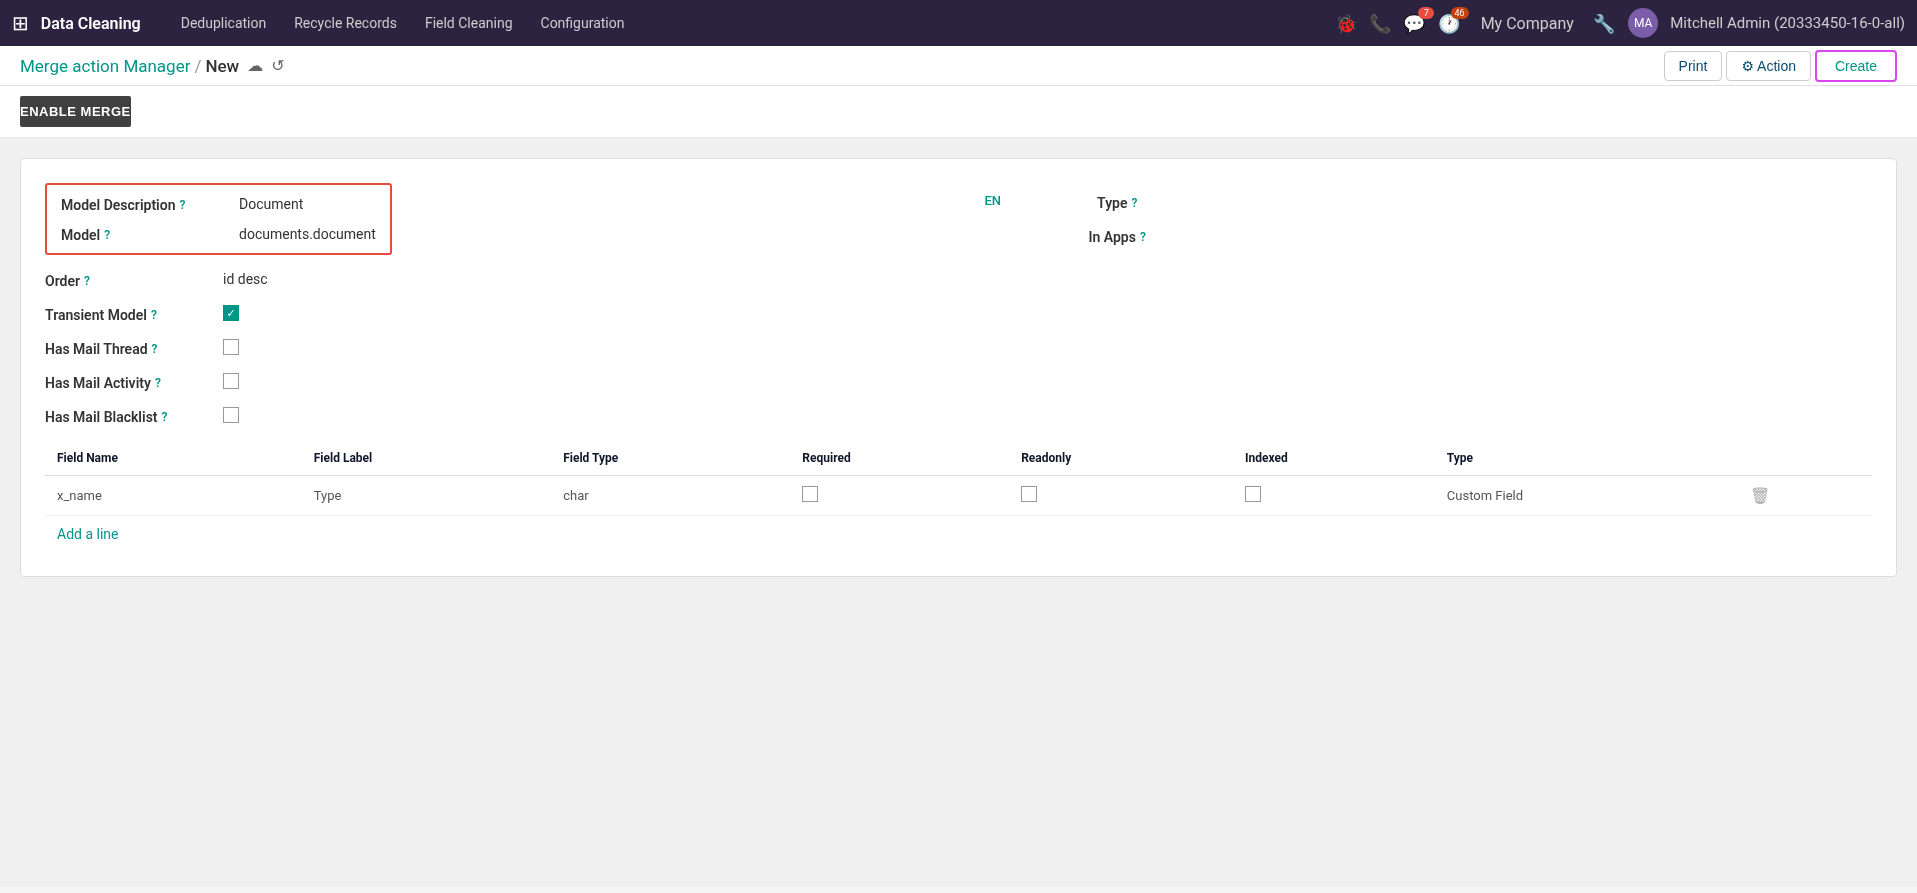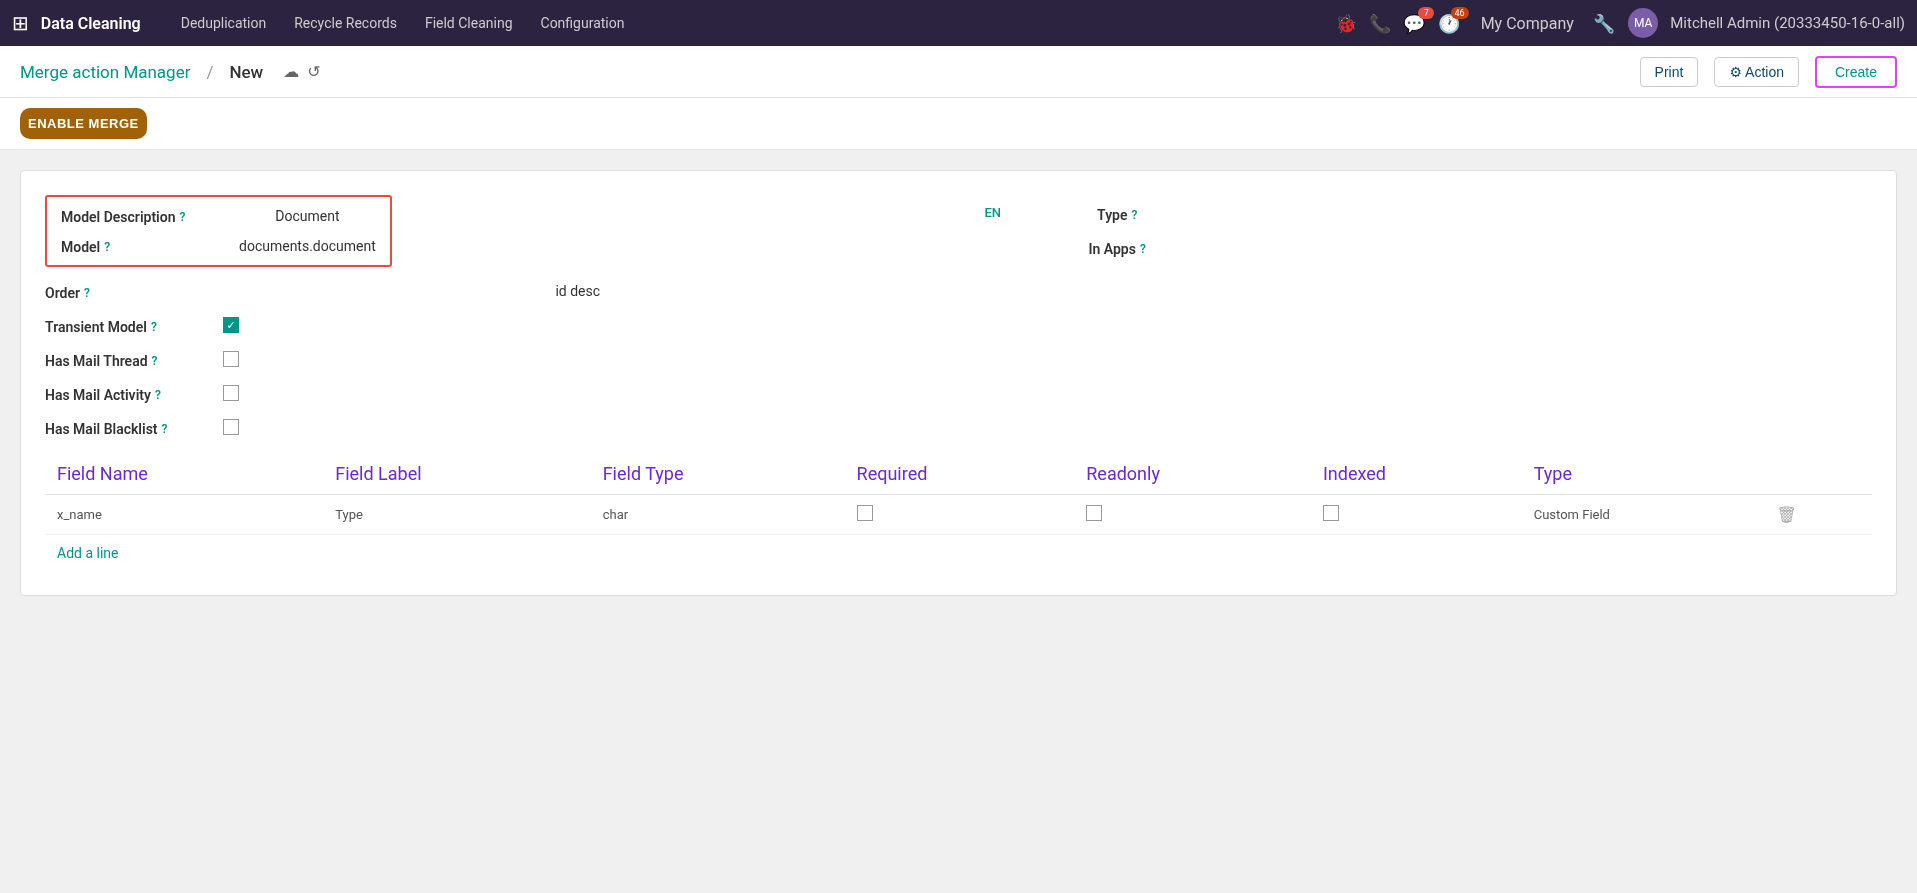--- a/index.html
+++ b/index.html
@@ -24,50 +24,50 @@
     .badge { position: absolute; top: -6px; right: -8px; background: #e74c3c; color: #fff; font-size: 9px; border-radius: 10px; padding: 1px 4px; min-width: 16px; text-align: center; }
     .badge-teal { background: #c2410c; }
     .company-name { color: #ccc; font-size: 16px; cursor: pointer; margin: 0 8px; }
     .avatar-wrap { width: 30px; height: 30px; border-radius: 50%; overflow: hidden; background: #7b5ea7; display: flex; align-items: center; justify-content: center; color: #fff; font-size: 12px; cursor: pointer; }
     .user-name { color: #ccc; font-size: 15px; cursor: pointer; }
 
     
     .breadcrumb-bar {
       background: #fff;
       border-bottom: 1px solid #e0e0e0;
-      height: 52px;
+      height: 40px;
       display: flex;
       align-items: center;
       padding: 15px 20px;
-      gap: 16px;
+      gap: 4px;
     }
     .breadcrumb-text { font-size: 17px; color: #555; }
     .breadcrumb-sep { color: #999; font-size: 17px; }
     .breadcrumb-current { font-size: 17px; color: #333; font-weight: 500; }
     .breadcrumb-icons { display: flex; gap: 8px; margin-left: 4px; color: #666; cursor: pointer; font-size: 16px; }
     .breadcrumb-spacer { flex: 1; }
     .action-btn { background: none; border: 1px solid #ccc; color: #0c4a6e; padding: 6px 14px; border-radius: 4px; cursor: pointer; font-size: 14px; display: flex; align-items: center; gap: 6px; }
     .create-btn { background: #fff; border: 2px solid #d946ef; color: #009688; padding: 6px 18px; border-radius: 4px; cursor: pointer; font-size: 14px; font-weight: 500; }
 
     
     .enable-merge-bar {
       background: #fff;
       padding: 10px 20px;
       border-bottom: 1px solid #e8e8e8;
     }
     .enable-merge-btn {
-      background: #a16207;
+      background: #404040;
       color: #fff;
       border: none;
-      padding: 8px 8px;
+      padding: 8px 0;
       font-size: 13px;
       font-weight: 600;
       letter-spacing: 0.5px;
       cursor: pointer;
-      border-radius: 10px;
+      border-radius: 2px;
       text-transform: uppercase;
     }
 
     
     .main-content {
       background: #f0f0f0;
       padding: 20px;
       height: calc(893px - 46px - 52px - 46px);
       overflow-y: auto;
     }
@@ -118,21 +118,20 @@
       align-items: center;
       gap: 8px;
       margin-bottom: 12px;
     }
     .model-highlight-row:last-child { margin-bottom: 0; }
 
     
     .form-columns {
       display: flex;
       gap: 12px;
-      text-align: center;
     }
     .form-left { flex: 1; }
     .form-right { flex: 1; padding-left: 40px; }
 
     
     .checkbox-field {
       width: 16px;
       height: 16px;
       border: 1px solid #999;
       background: #fff;
@@ -171,23 +170,23 @@
 
     
     .data-table {
       width: 100%;
       border-collapse: collapse;
       margin-top: 0;
     }
     .data-table th {
       text-align: left;
       padding: 10px 12px;
-      font-weight: 400;
-      color: #6d28d9;
-      font-size: 18px;
+      font-weight: 700;
+      color: #0f172a;
+      font-size: 12px;
       border-bottom: 1px solid #e0e0e0;
     }
     .data-table td {
       padding: 10px 12px;
       color: #555;
       font-size: 13px;
       border-bottom: 1px solid #f0f0f0;
     }
 
     .add-line-link {

